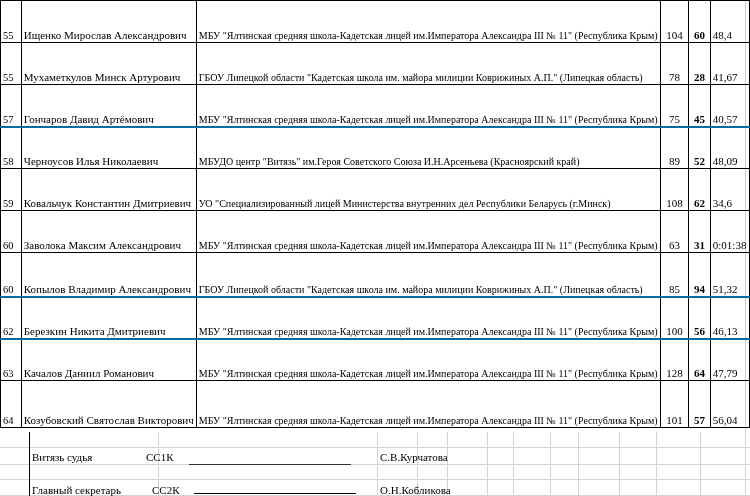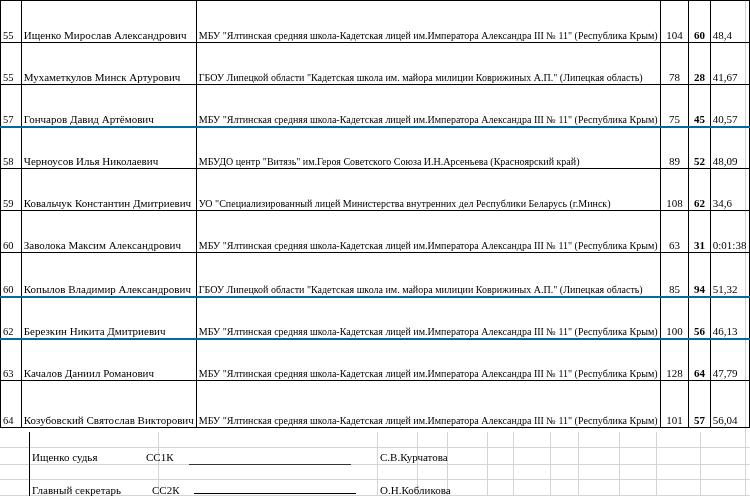--- a/index.html
+++ b/index.html
@@ -154,21 +154,21 @@
     <td class="school">МБУ "Ялтинская средняя школа-Кадетская лицей им.Императора Александра III № 11" (Республика Крым)</td>
     <td class="num">101</td>
     <td class="num bold">57</td>
     <td class="num left gray-l">56,04</td>
 
   </tr>
     </tbody>
 </table>
 
 <div class="footer-row" style="top:451px;left:32px">
-  <span>Ищенко судья</span>
+  <span>Витязь судья</span>
 </div>
 <div class="footer-row" style="top:451px;left:146px">СС1К</div>
 <div class="sig-line" style="top:464px;left:189px;width:162px"></div>
 <div class="footer-row" style="top:451px;left:380px">С.В.Курчатова</div>
 
 <div class="footer-row" style="top:484px;left:32px">
   <span>Главный секретарь</span>
 </div>
 <div class="footer-row" style="top:484px;left:152px">СС2К</div>
 <div class="sig-line" style="top:493px;left:194px;width:162px;background:#000"></div>

